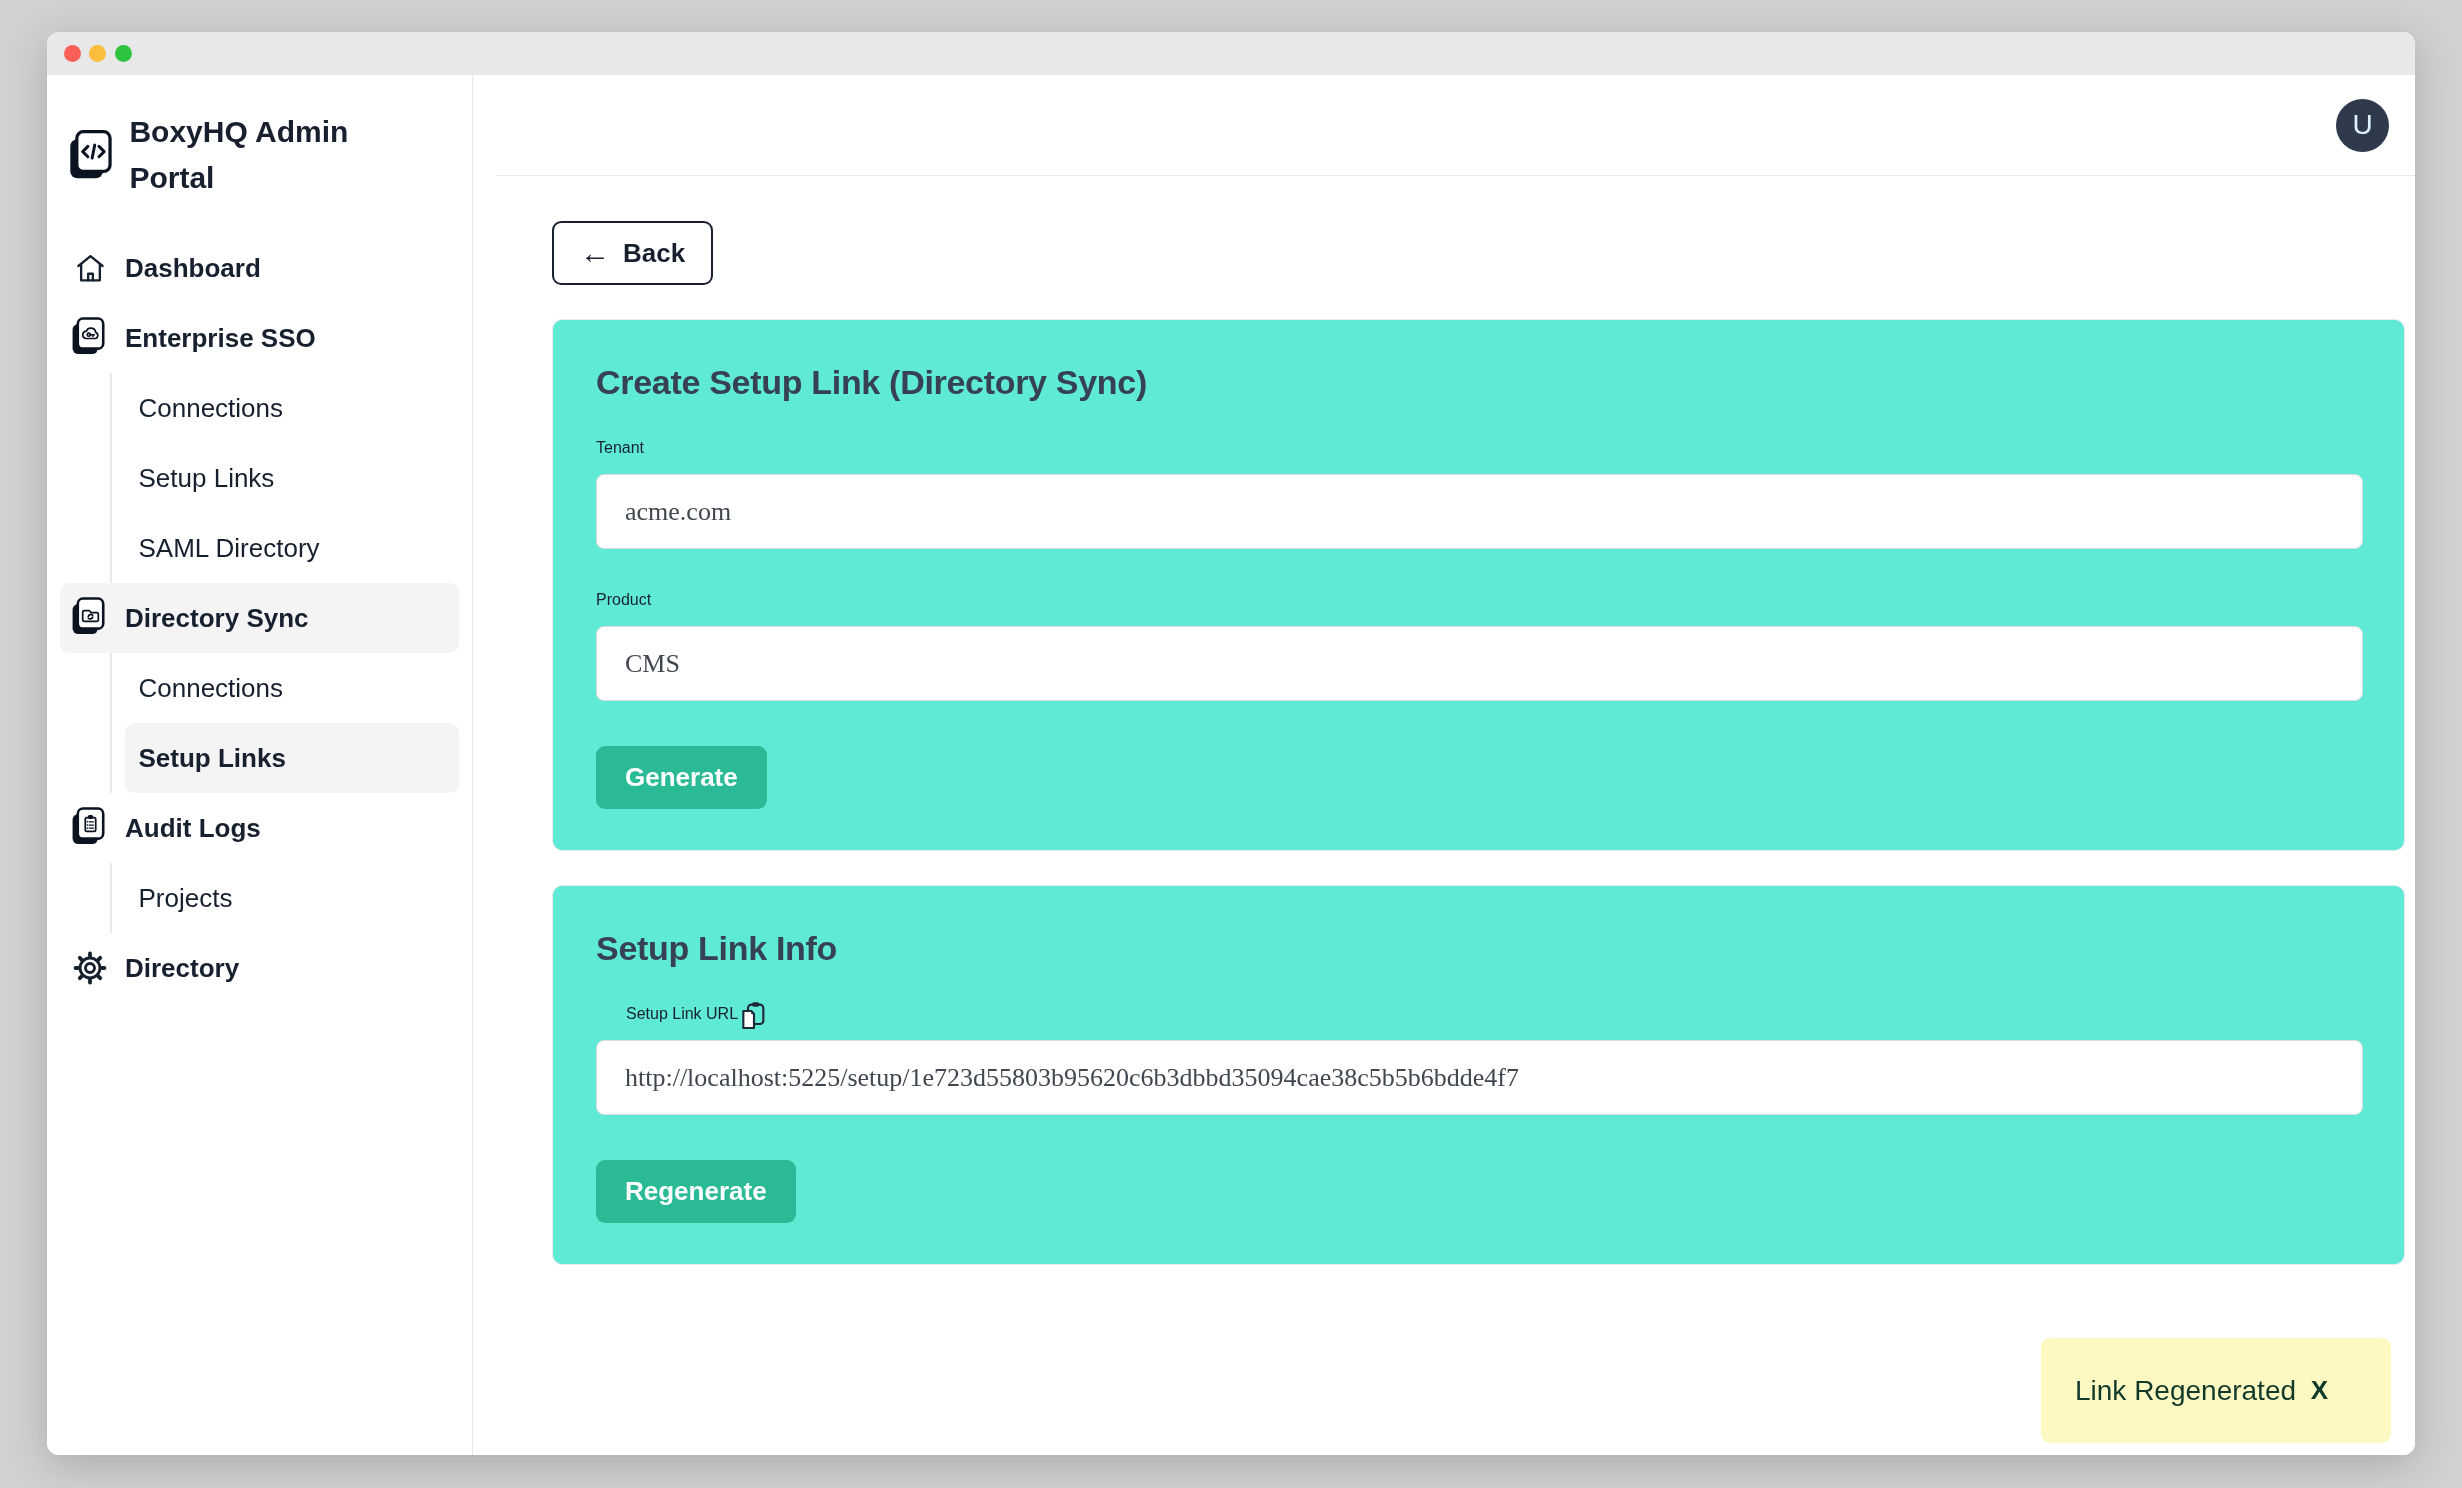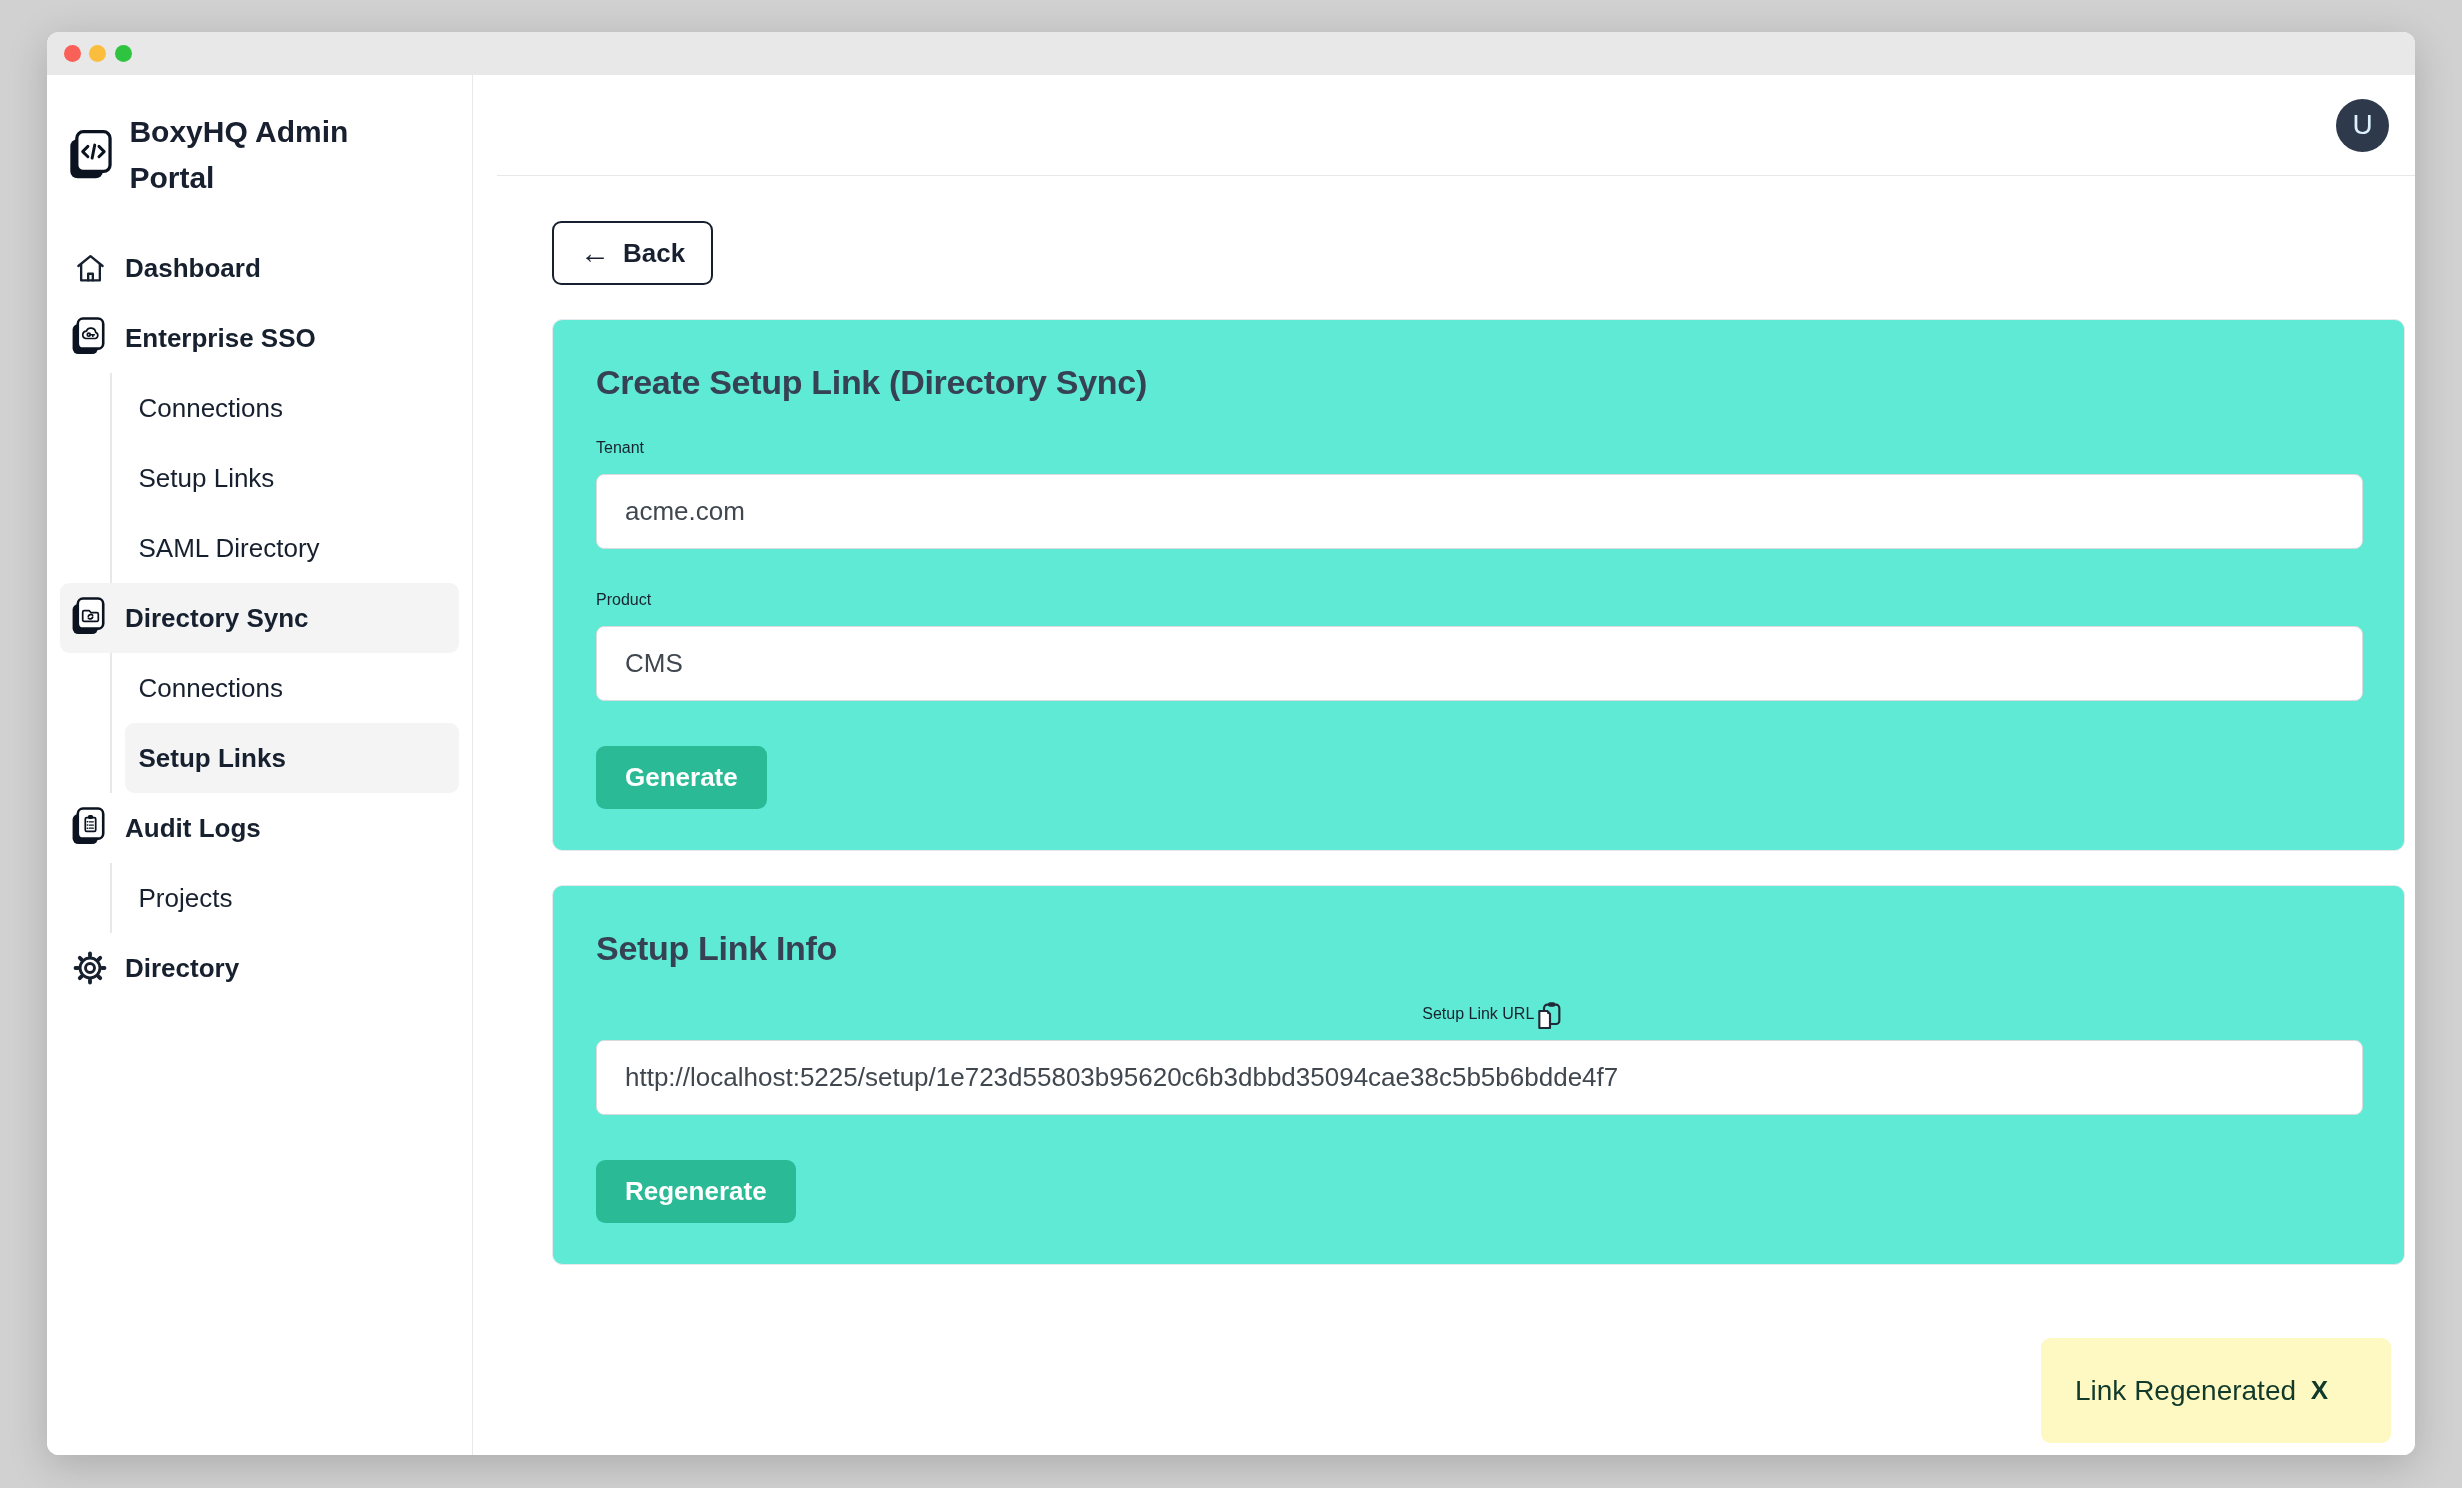--- a/index.html
+++ b/index.html
@@ -60,26 +60,26 @@
   .back-btn .arrow{font-size:30px;font-weight:400;line-height:1;}
   .card{
     border:1.3px solid #e7e9ec;border-radius:10.5px;background:#5eead4;box-sizing:border-box;
     padding:43px 41px 41px 43px;margin-bottom:34px;
   }
   .card h2{margin:0 0 37px;font-size:34px;font-weight:700;color:#364153;letter-spacing:-0.3px;}
   .field{margin-bottom:42px;}
   .field label,.label-row label{
     display:block;font-size:16px;font-weight:500;color:#182230;margin-bottom:17px;
   }
-  .label-row{display:flex;align-items:flex-start;justify-content:center;margin-left:30px;}
+  .label-row{display:flex;align-items:flex-start;justify-content:flex-start;margin-left:30px;}
   .label-row .copy{cursor:pointer;margin-top:-5.3px;}
   input.text{
     display:block;width:100%;box-sizing:border-box;height:75px;
     border:1.3px solid #d8dade;border-radius:8px;background:#fff;
-    font-family:Liberation Sans, sans-serif;font-size:26px;color:#40474f;padding:0 28px;outline:none;
+    font-family:Liberation Serif, serif;font-size:26px;color:#40474f;padding:0 28px;outline:none;
   }
   .btn-primary{
     margin-top:45px;height:63px;padding:0 29px;background:#2abb96;border:none;border-radius:9.2px;
     font-family:"Liberation Sans",sans-serif;font-size:26px;font-weight:700;color:#ffffff;cursor:pointer;
   }
   .card .mb0{margin-bottom:0;}
 
   
   .toast{
     position:absolute;right:24px;bottom:12px;width:350px;height:105px;

